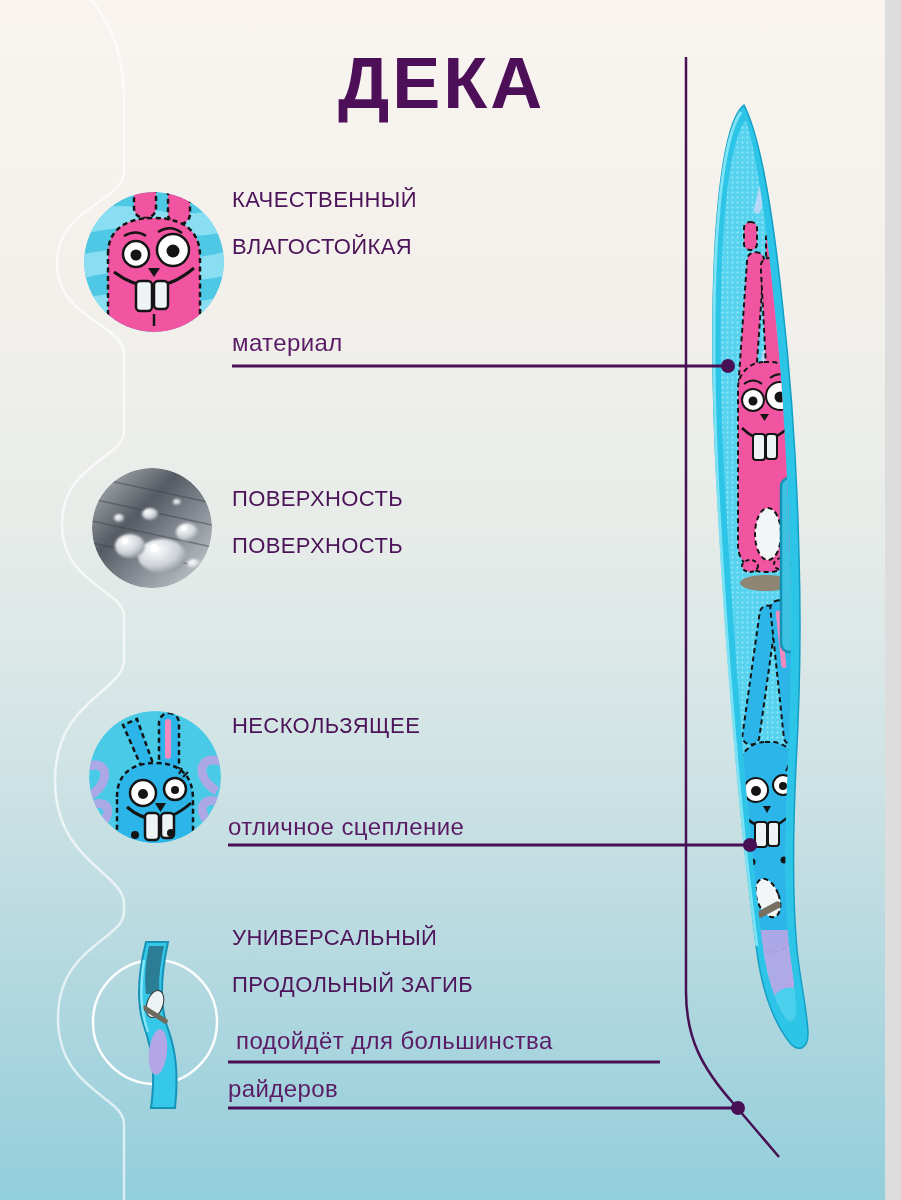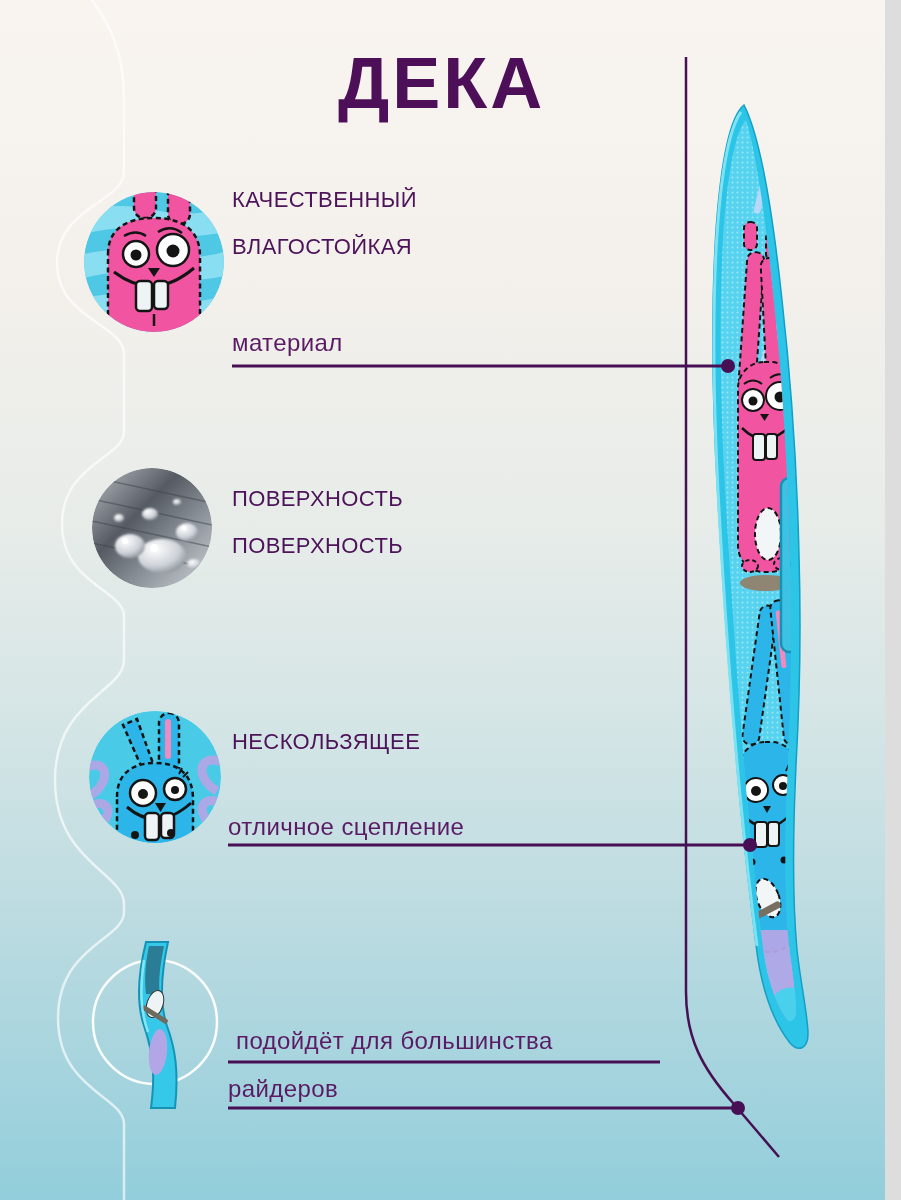--- a/index.html
+++ b/index.html
@@ -172,35 +172,39 @@
         <path d="M66 92 l11 0 l-5.5 9 z" fill="#141414"></path>
         <path d="M38 96 Q68 122 102 92" fill="none" stroke="#141414" stroke-width="3"></path>
         <rect x="56" y="102" width="14" height="27" rx="4" fill="#eef4f6" stroke="#141414" stroke-width="2.5"></rect>
         <rect x="72" y="102" width="13" height="25" rx="4" fill="#eef4f6" stroke="#141414" stroke-width="2.5"></rect>
         <circle cx="46" cy="124" r="4" fill="#141414"></circle>
         <circle cx="82" cy="122" r="4" fill="#141414"></circle>
       </g>
     </svg>
   </div>
 
-  <div class="heading" style="top:718px;">
+  <div class="heading" style="top:702px;">
     <span>НЕСКОЛЬЗЯЩЕЕ</span>
   </div>
   <div class="caption" style="left:228px;top:810px;text-align:right;">отличное сцепление</div>
 
   <svg class="abs" style="left:78px;top:940px;" width="160" height="170" viewBox="0 0 160 170">
     <circle cx="77" cy="82" r="62" fill="none" stroke="#ffffff" stroke-width="2.5" opacity=".95"></circle>
     <path d="M68 2 C60 34 58 62 66 86 C74 110 78 130 73 168 L97 168 C101 130 97 108 89 86 C81 62 83 34 90 2 Z" fill="#35c8e9" stroke="#1593b6" stroke-width="2"></path>
     <path d="M71 6 L86 6 C82 26 80 42 82 54 L68 54 C66 36 68 20 71 6 Z" fill="#2b7c95"></path>
     <ellipse cx="77" cy="64" rx="8" ry="14" fill="#eef4f5" stroke="#333" stroke-width="1" transform="rotate(18 77 64)"></ellipse>
     <rect x="62" y="72" width="30" height="5" rx="2.5" fill="#6f6a5e" transform="rotate(32 77 74)"></rect>
     <ellipse cx="80" cy="112" rx="9" ry="23" fill="#b3a6e6" transform="rotate(6 80 112)"></ellipse>
     <path d="M66 20 C62 48 62 70 70 92" fill="none" stroke="#8ceaf8" stroke-width="2.5" opacity=".9"></path>
   </svg>
 
+  <div class="heading" style="top:914px;">
+    <span>УНИВЕРСАЛЬНЫЙ</span>
+    <span>ПРОДОЛЬНЫЙ ЗАГИБ</span>
+  </div>
   <div class="caption" style="left:236px;top:1024px;">подойдёт для большинства</div>
   <div class="caption" style="left:228px;top:1072px;">райдеров</div>
 
   <svg class="abs" style="left:680px;top:90px;" width="140" height="990" viewBox="680 90 140 990">
     <defs>
       <clipPath id="surfaceClip">
         <path d="M746 120 C735 132 727 175 723 240 C719 315 720 405 726 505
                  C731 592 738 690 746 788 C752 852 757 900 762 940
                  C766 975 774 1000 786 1018 C791 1024 796 1020 796 1010
                  C796 994 791 966 788 935 C784 888 785 826 788 762

